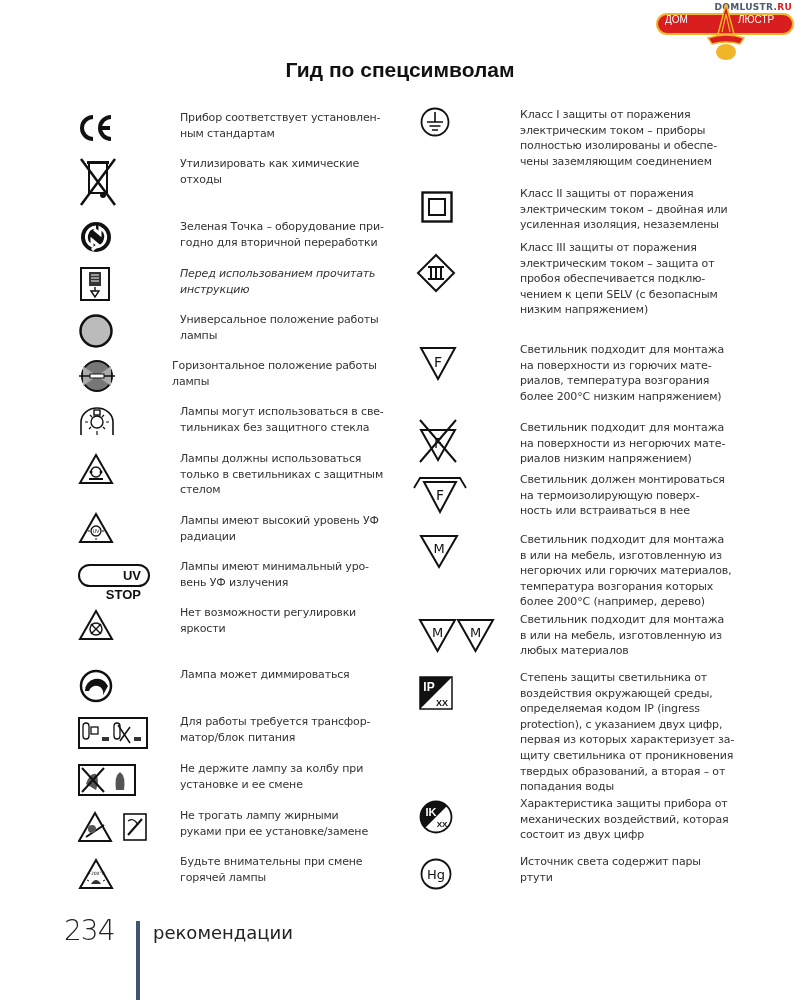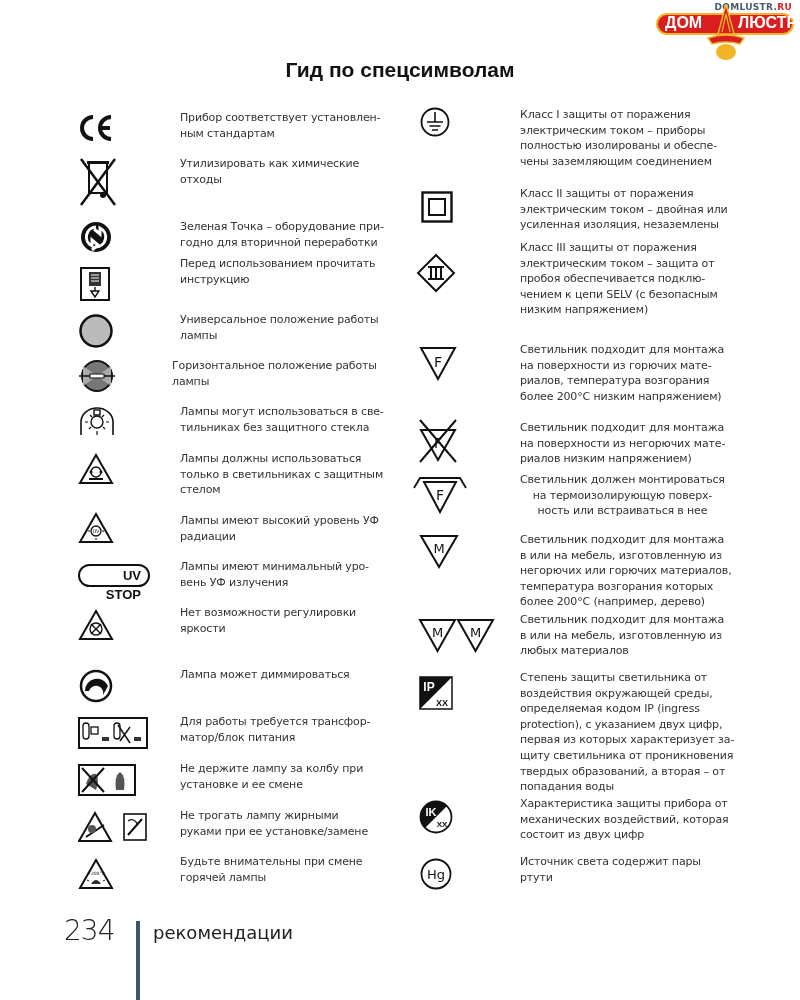--- a/index.html
+++ b/index.html
@@ -10,21 +10,21 @@
   }
   .logo { position: absolute; left: 648px; top: 0; width: 152px; height: 62px; }
   .logo-url { position: absolute; right: 8px; top: 2px; font-size: 9px; font-weight: bold; letter-spacing: 0.3px; }
   .logo-url .a { color: #4a5b6b; }
   .logo-url .b { color: #e02020; margin-top: 24px; }
   .logo-banner {
     position: absolute; left: 8px; top: 13px; width: 138px; height: 22px;
     background: #d81e1e; border-radius: 12px; border: 2px solid #f2b52a;
     box-sizing: border-box;
   }
-  .logo-w1, .logo-w2 { position: absolute; top: 14px; color: #fff; font-weight: bold; font-size: 16px; font-family: "Liberation Sans", sans-serif; }
+  .logo-w1, .logo-w2 { position: absolute; top: 14px; color: #fff; font-weight: normal; font-size: 10px; font-family: "Liberation Sans", sans-serif; }
   .logo-w1 { left: 17px; }
   .logo-w2 { left: 90px; }
   .logo-lamp { position: absolute; left: 56px; top: 4px; }
 
   .title { position: absolute; left: 0; width: 800px; top: 58px; text-align: center;
     font-family: "Liberation Sans", sans-serif; font-weight: bold; font-size: 21px; color: #111; }
 
   .row { position: absolute; display: block; }
   .ico { position: absolute; display: flex; align-items: center; justify-content: center; }
   .txt { position: absolute; font-size: 11px; line-height: 15.6px; color: #333;
@@ -95,21 +95,21 @@
 
   <div class="row">
     <div class="ico" style="left:80px;top:266px;width:30px;height:36px;">
       <svg width="30" height="34" viewBox="0 0 30 34">
           <rect x="1" y="1" width="28" height="32" fill="none" stroke="#111" stroke-width="2"></rect>
           <rect x="9" y="5" width="12" height="14" fill="#333"></rect>
           <path d="M11 8 H19 M11 11 H19 M11 14 H19" stroke="#fff" stroke-width="1"></path>
           <path d="M15 20 V24 M11 24 L15 30 L19 24 Z" fill="none" stroke="#111" stroke-width="1.4"></path>
         </svg>
     </div>
-    <div class="txt" style="left:180px;top:256px;white-space:pre;">Перед использованием прочитать
+    <div class="txt" style="left:180px;top:266px;white-space:pre;font-style:italic;">Перед использованием прочитать
 инструкцию</div>
   </div>
 
   <div class="row">
     <div class="ico" style="left:78px;top:313px;width:36px;height:36px;">
       <svg width="34" height="34" viewBox="0 0 34 34">
           <circle cx="17" cy="17" r="15.5" fill="#bbb" stroke="#111" stroke-width="2.5"></circle>
         </svg>
     </div>
     <div class="txt" style="left:180px;top:312px;white-space:pre;">Универсальное положение работы
@@ -326,21 +326,21 @@
   </div>
 
   <div class="row">
     <div class="ico" style="left:412px;top:474px;width:56px;height:40px;">
       <svg width="56" height="40" viewBox="0 0 56 40">
           <path d="M2 14 L8 4 H48 L54 14" fill="none" stroke="#111" stroke-width="1.8"></path>
           <path d="M12 8 H44 L28 38 Z" fill="none" stroke="#111" stroke-width="2"></path>
           <text x="28" y="26" font-size="14" text-anchor="middle" font-family="DejaVu Sans, sans-serif" fill="#111">F</text>
         </svg>
     </div>
-    <div class="txt" style="left:520px;top:472px;white-space:pre;text-align:center;">Светильник должен монтироваться
+    <div class="txt" style="left:520px;top:472px;white-space:pre;">Светильник должен монтироваться
 на термоизолирующую поверх-
 ность или встраиваться в нее</div>
   </div>
 
   <div class="row">
     <div class="ico" style="left:418px;top:533px;width:42px;height:36px;">
       <svg width="42" height="36" viewBox="0 0 42 36">
           <path d="M3 3 H39 L21 34 Z" fill="none" stroke="#111" stroke-width="2"></path>
           <text x="21" y="20" font-size="13" text-anchor="middle" font-family="DejaVu Sans, sans-serif" fill="#111">M</text>
         </svg>

